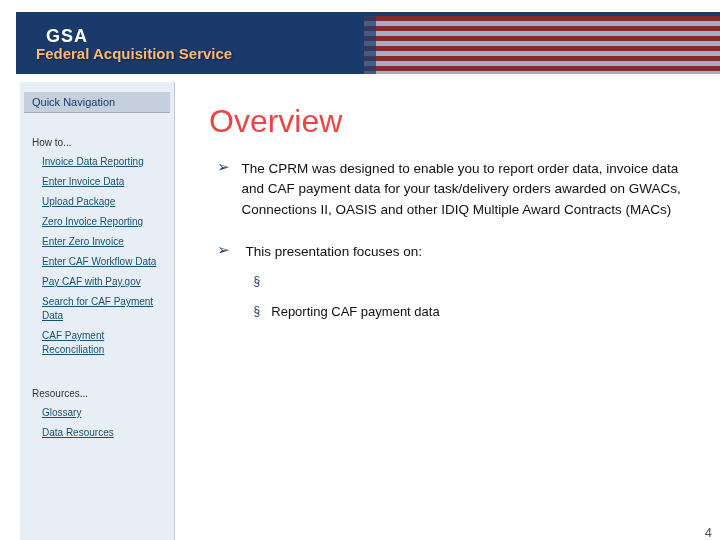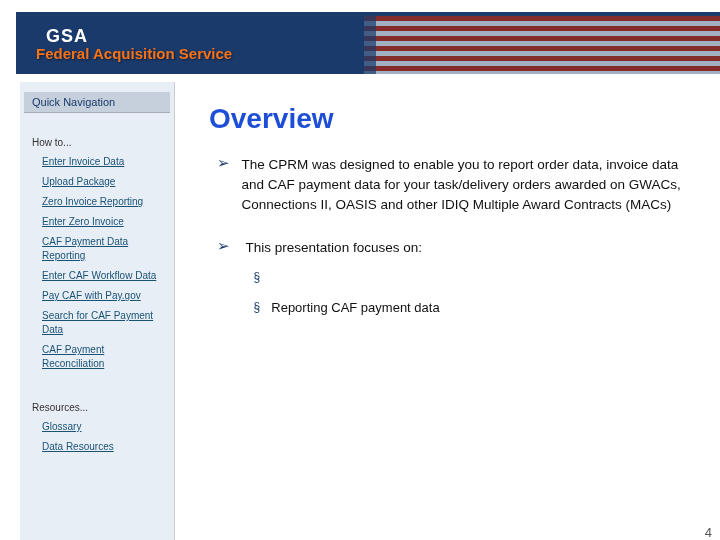--- a/index.html
+++ b/index.html
@@ -49,21 +49,21 @@
       color: #fff;
       font-size: 18px;
       font-weight: bold;
       padding: 2px 6px;
       letter-spacing: 1px;
     }
     .header-title {
       position: absolute;
       bottom: 8px;
       left: 16px;
-      color: #f97316;
+      color: #fdba74;
       font-size: 15px;
       font-weight: bold;
       z-index: 10;
       text-shadow: 1px 1px 2px rgba(0,0,0,0.5);
     }
 
     
     .body-layout {
       display: flex;
       height: 478px;
@@ -109,23 +109,23 @@
       height: 6px;
     }
 
     
     .main-content {
       flex: 1;
       padding: 18px 28px 18px 22px;
       overflow-y: auto;
     }
     .overview-title {
-      font-size: 28px;
-      color: #1d4ed8;
-      font-weight: bold;
+      font-size: 32px;
+      color: #ef4444;
+      font-weight: normal;
       margin-bottom: 16px;
       line-height: 1.1;
     }
     .content-bullets {
       list-style: none;
       padding: 0;
     }
     .content-bullets > li {
       display: flex;
       align-items: flex-start;
@@ -189,25 +189,25 @@
 
   <div class="body-layout">
 
     <div class="sidebar">
       <div class="sidebar-title">Quick Navigation</div>
 
       <div class="sidebar-divider"></div>
 
       <div class="sidebar-section">
         <div class="sidebar-section-label">How to...</div>
+        <a class="sidebar-link">Invoice Data Reporting</a>
         <a class="sidebar-link">Enter Invoice Data</a>
         <a class="sidebar-link">Upload Package</a>
         <a class="sidebar-link">Zero Invoice Reporting</a>
         <a class="sidebar-link">Enter Zero Invoice</a>
-        <a class="sidebar-link">CAF Payment Data Reporting</a>
         <a class="sidebar-link">Enter CAF Workflow Data</a>
         <a class="sidebar-link">Pay CAF with Pay.gov</a>
         <a class="sidebar-link">Search for CAF Payment Data</a>
         <a class="sidebar-link">CAF Payment Reconciliation</a>
       </div>
       <div class="sidebar-divider"></div>
 
       <div class="sidebar-section">
         <div class="sidebar-section-label">Resources...</div>
         <a class="sidebar-link">Glossary</a>

